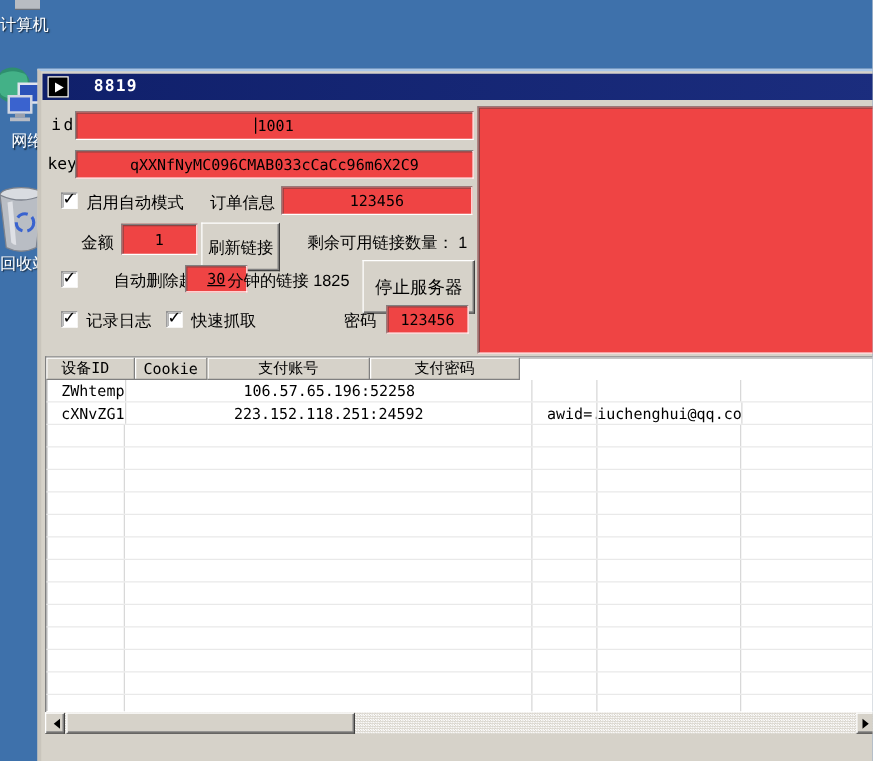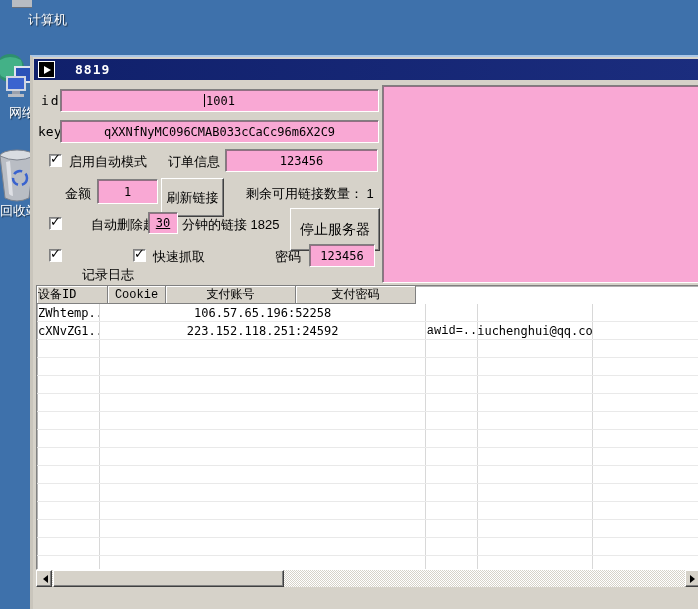--- a/index.html
+++ b/index.html
@@ -11,21 +11,21 @@
   
   #window{position:absolute;left:30px;top:55px;width:668px;height:554px;background:#d6d2c9;
           border-top:2px solid #a9c6e8;border-left:3px solid #c9c5bc;overflow:hidden;}
   #titlebar{position:absolute;left:1px;top:2px;right:-4px;height:21px;
             background:linear-gradient(to right,#10206b,#1b2d7e);display:flex;align-items:center;}
   .title-icon{width:15px;height:15px;background:#000;border:1px solid #fff;margin-left:4px;
               display:flex;align-items:center;justify-content:center;}
   .title-icon .play{width:0;height:0;border-top:4px solid transparent;border-bottom:4px solid transparent;border-left:7px solid #fff;margin-left:2px;}
   #title-text{color:#fff;font-weight:bold;font-size:13px;margin-left:20px;font-family:"DejaVu Sans Mono",monospace;letter-spacing:1px;}
   
-  .sunken{background:#f9a8d4;border:1px solid;border-color:#808080 #fff #fff #808080;
+  .sunken{background:#ef4444;border:1px solid;border-color:#808080 #fff #fff #808080;
           box-shadow:inset 1px 1px 0 rgba(64,64,64,.55);box-sizing:border-box;}
   .win-btn{background:#d6d2c9;border:1px solid;border-color:#fff #404040 #404040 #fff;
            box-shadow:inset -1px -1px 0 #808080;box-sizing:border-box;
            display:flex;align-items:center;justify-content:center;font-size:13px;cursor:default;}
   .field{display:flex;align-items:center;justify-content:center;
          font-family:"DejaVu Sans Mono",monospace;font-size:12px;}
   .lbl{position:absolute;white-space:nowrap;}
   .mono{font-family:"DejaVu Sans Mono",monospace;}
   .checkbox{position:absolute;width:13px;height:13px;background:#fff;border:1px solid;
             border-color:#808080 #fff #fff #808080;box-shadow:inset 1px 1px 0 rgba(64,64,64,.5);box-sizing:border-box;}
@@ -33,37 +33,37 @@
   .caret{display:inline-block;width:1px;height:13px;background:#000;margin-right:1px;vertical-align:-2px;}
   
   #table{background:#fff;border:1px solid;border-color:#808080 #fff #fff #808080;
          box-shadow:inset 1px 1px 0 rgba(64,64,64,.4);overflow:hidden;box-sizing:border-box;}
   .trow{display:flex;height:17px;border-bottom:1px solid #e9e9e9;}
   .thead{height:18px;border-bottom:none;}
   .tcell{box-sizing:border-box;border-right:1px solid #d8d8d8;height:100%;overflow:hidden;white-space:nowrap;
          font-family:"DejaVu Sans Mono",monospace;font-size:12px;display:flex;align-items:center;justify-content:center;}
   .thead .tcell{background:#d6d2c9;border-right:1px solid #808080;border-bottom:1px solid #808080;
                 box-shadow:inset 1px 1px 0 #fff;}
-  .c1{width:71px;}.c2{width:366px;}.c3{width:58px;font-family:Liberation Mono, monospace;}.c4{width:130px;}.c5{width:120px;border-right:none;}
-  .left{justify-content:flex-start;padding-left:1px;}
+  .c1{width:71px;}.c2{width:366px;}.c3{width:58px;}.c4{width:130px;}.c5{width:120px;border-right:none;}
+  .left{justify-content:flex-start;padding-left:12px;}
   
   #hscroll{background-image:conic-gradient(#ffffff 25%,#d6d2c9 0 50%,#ffffff 0 75%,#d6d2c9 0);
            background-size:2px 2px;}
   .sb-btn{position:absolute;top:0;width:16px;height:17px;}
   .tri-l{width:0;height:0;border:4px solid transparent;border-right:5px solid #000;margin-right:2px;}
   .tri-r{width:0;height:0;border:4px solid transparent;border-left:5px solid #000;margin-left:2px;}
   #sb-thumb{position:absolute;left:17px;top:0;width:231px;height:17px;}
 </style>
 </head>
 <body>
 
 <div id="screen">
 
   <div class="abs" style="left:12px;top:0;width:20px;height:7px;background:#b8bcc2;border-bottom:1px solid #6a6f78;"></div>
-  <div class="icon-label" style="left:0px;top:11px;padding-left:28px;">计算机</div>
+  <div class="icon-label" style="left:0px;top:11px;">计算机</div>
 
   <div class="abs" style="left:-6px;top:52px;width:46px;height:48px;">
     <svg width="46" height="48" viewBox="0 0 46 48">
       <circle cx="16" cy="16" r="14" fill="#2e8f6e"></circle>
       <path d="M6 8 Q16 2 27 8 Q30 16 26 24 Q16 30 7 24 Q3 16 6 8Z" fill="#49b98d" opacity="0.8"></path>
       <rect x="20" y="14" width="22" height="17" fill="#dfe4ee"></rect>
       <rect x="22" y="16" width="18" height="13" fill="#2a52b8"></rect>
       <rect x="12" y="24" width="20" height="15" fill="#cfd5e2"></rect>
       <rect x="14" y="26" width="16" height="11" fill="#3a63cf"></rect>
       <rect x="18" y="39" width="8" height="3" fill="#9aa0ac"></rect>
@@ -111,28 +111,28 @@
 
     <div class="lbl" style="left:32px;top:128px;">金额</div>
     <div class="abs sunken field" style="left:64px;top:122px;width:61px;height:25px;">
         <span>1</span>
       </div>
     <div class="abs win-btn" style="left:128px;top:121px;width:63px;height:39px;">刷新链接</div>
     <div class="lbl" style="left:213px;top:128px;">剩余可用链接数量： 1</div>
 
     <div class="checkbox checked" style="left:16px;top:160px;"></div>
     <div class="lbl" style="left:36px;top:159px;margin-left:22px;">自动删除超过</div>
-    <div class="abs sunken field" style="left:115px;top:155px;width:30px;height:22px;text-decoration:underline;">
+    <div class="abs sunken field" style="left:115px;top:155px;width:50px;height:22px;text-decoration:underline;">
         <span>30</span>
       </div>
     <div class="lbl" style="left:149px;top:159px;">分钟的链接 1825</div>
     <div class="abs win-btn" style="left:257px;top:151px;width:90px;height:43px;font-size:14px;">停止服务器</div>
 
     <div class="checkbox checked" style="left:16px;top:192px;"></div>
-    <div class="lbl" style="left:49px;top:191px;margin-top:18px;">记录日志</div>
+    <div class="lbl" style="left:36px;top:191px;">记录日志</div>
     <div class="checkbox checked" style="left:100px;top:192px;"></div>
     <div class="lbl" style="left:120px;top:191px;">快速抓取</div>
     <div class="lbl" style="left:242px;top:191px;">密码</div>
     <div class="abs sunken field" style="left:276px;top:187px;width:66px;height:23px;">
         <span>123456</span>
       </div>
 
     <div class="abs sunken" style="left:349px;top:28px;width:320px;height:198px;"></div>
 
     <div id="table" class="abs" style="left:3px;top:228px;width:665px;height:285px;">

